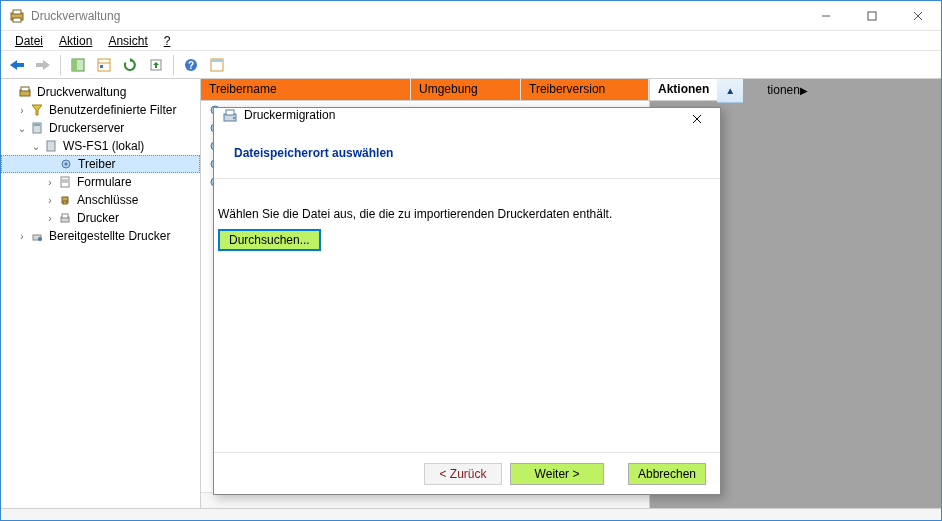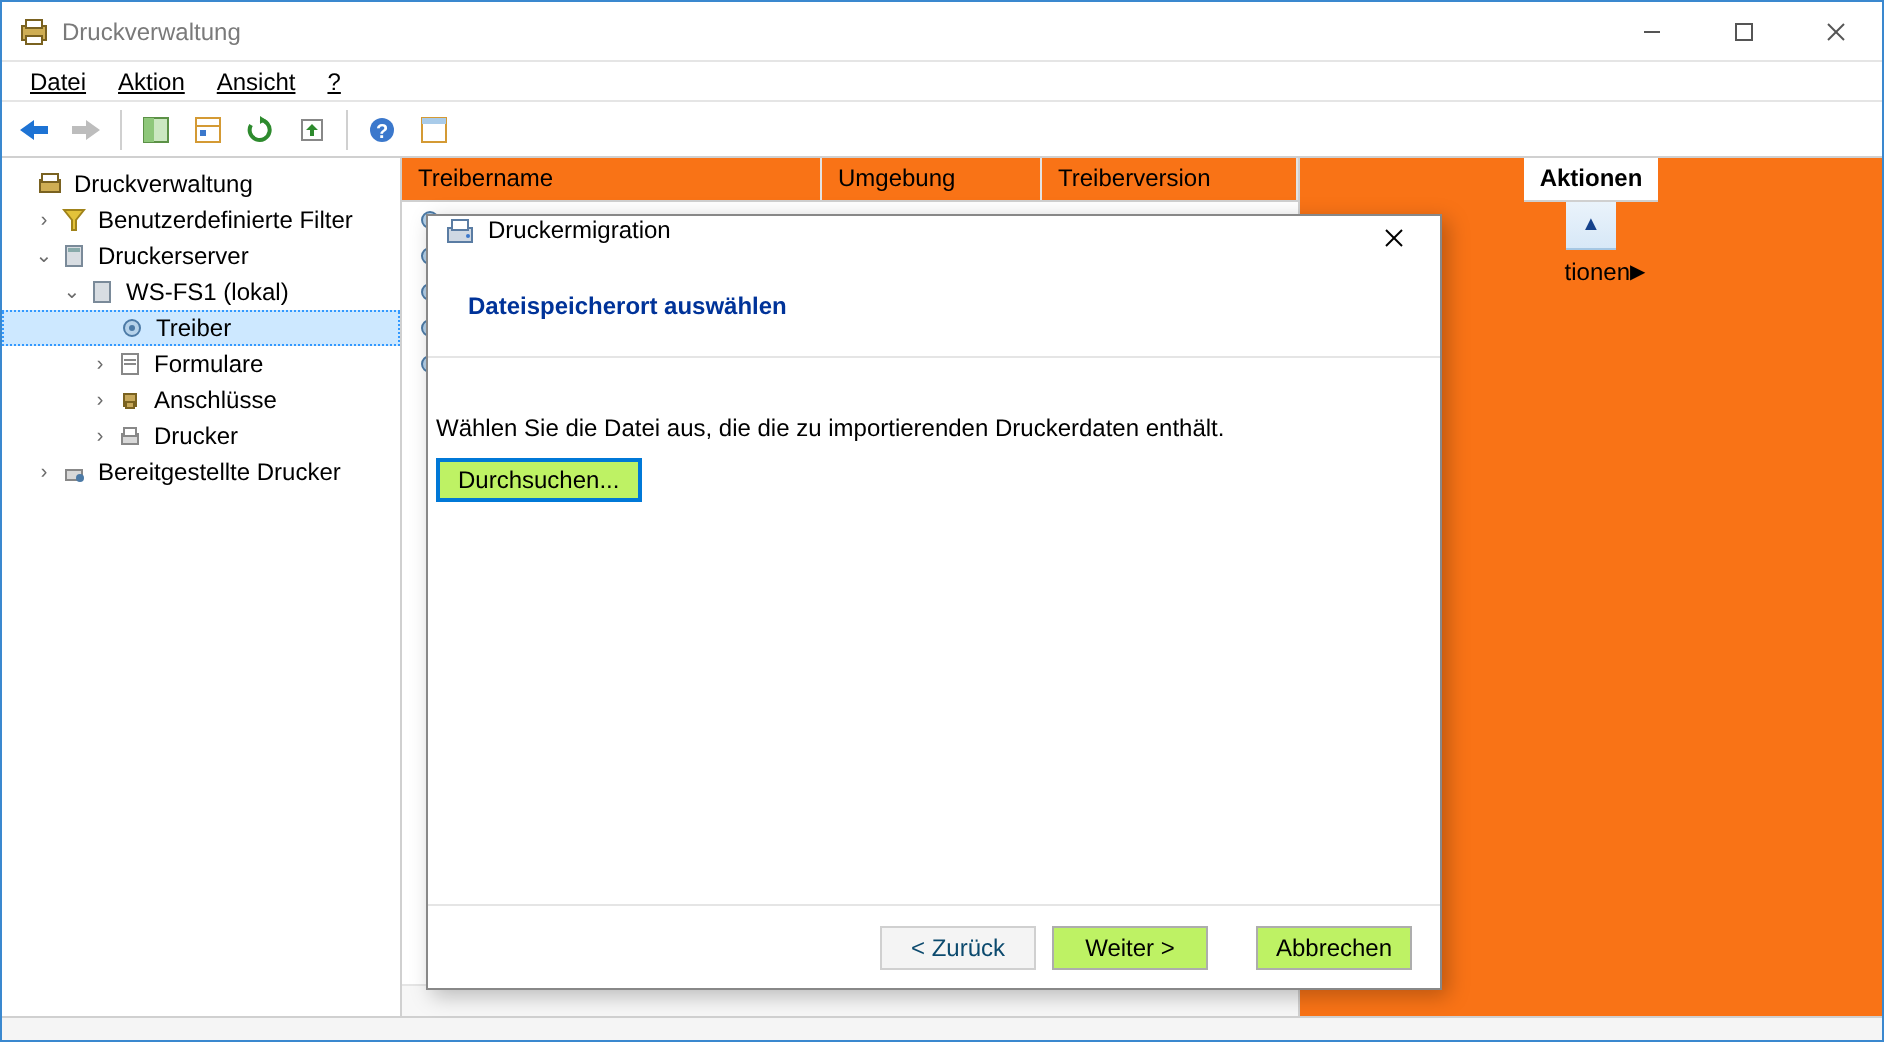--- a/index.html
+++ b/index.html
@@ -23,40 +23,40 @@
   .tree .node { display:flex; align-items:center; height:18px; padding:0 2px; white-space:nowrap; }
   .tree .node.selected { background:#cde8ff; border:1px dotted #3399ff; }
   .tree .tw { width:14px; text-align:center; color:#6b6b6b; font-size:10px; cursor:pointer; }
   .tree .label { padding-left:4px; }
   .center { flex:1; display:flex; flex-direction:column; min-width:0; }
   .cols { height:22px; display:flex; border-bottom:1px solid #d0d0d0; background:#f97316; }
   .col { border-right:1px solid #e3e3e3; padding:3px 8px; font-size:12px; }
   .listarea { flex:1; position:relative; background:#fff; overflow:hidden; }
   .stub-row { height:18px; border-bottom:0; display:flex; align-items:center; padding-left:6px; color:#444; }
   .stub-row .gear { margin-right:2px; }
-  .actions { width:292px; border-left:1px solid #d0d0d0; display:flex; flex-direction:column; background:#f97316;align-items:center; }
+  .actions { width:292px; border-left:1px solid #d0d0d0; display:flex; flex-direction:row; background:#a3a3a3; }
   .actions-head { height:22px; background:#fff; border-bottom:1px solid #d0d0d0; padding:3px 8px; font-weight:bold; }
   .actions-band { height:24px; background:linear-gradient(#eaf3fb,#d7e8f7); border-bottom:1px solid #a5c7e3; display:flex; align-items:center; justify-content:flex-end; padding:0 8px; color:#15428b; }
   .actions-item { height:22px; display:flex; align-items:center; justify-content:space-between; padding:0 10px 0 24px; }
   .statusbar { height:12px; border-top:1px solid #d0d0d0; background:#f5f5f5; }
   .centre-scroll-x { height:16px; border-top:1px solid #e5e5e5; background:#f7f7f7; }
 
   
   .modal { position:absolute; left:212px; top:106px; width:508px; height:388px; background:#fff; border:1px solid #888; box-shadow:3px 3px 10px rgba(0,0,0,0.25); display:flex; flex-direction:column; }
   .modal-title { height:28px; display:flex; align-items:flex-start; padding:0 8px; }
   .modal-title .t { margin-left:6px; font-size:12px; flex:1; }
   .modal-close { width:30px; height:22px; display:flex; align-items:center; justify-content:center; }
   .modal-head { padding:10px 20px 18px 20px; font-weight:bold; color:#003399; font-size:12px; border-bottom:1px solid #e5e5e5; }
   .modal-body { flex:1; padding:28px 4px; font-size:12px; }
   .modal-body .instr { margin-bottom:8px; }
   .path-row { display:flex; gap:8px; }
   .path-row input { flex:1; height:22px; border:1px solid #7a7a7a; padding:0 6px; font-size:12px; }
   .btn { height:22px; padding:0 10px; background:#bef264; border:1px solid #adadad; font-size:12px; display:inline-flex; align-items:center; justify-content:center; cursor:pointer;}
   .btn.focus { border:2px solid #0078d7; padding:0 9px; }
-  .btn.disabled { color:#0c4a6e; background:#f4f4f4; border-color:#d0d0d0; cursor:default;}
+  .btn.disabled { color:#7f1d1d; background:#f4f4f4; border-color:#d0d0d0; cursor:default;}
   .modal-foot { height:42px; border-top:1px solid #e5e5e5; display:flex; align-items:center; justify-content:flex-end; gap:8px; padding:0 14px; }
   
   .ic { display:inline-flex; width:16px; height:16px; align-items:center; justify-content:center; }
   .arrow-tri { font-size:10px; color:#15428b; }
 </style>
 </head>
 <body>
 
 <div class="window">
 
@@ -324,19 +324,19 @@
     </div>
     <div class="modal-head">Dateispeicherort auswählen</div>
     <div class="modal-body">
       <div class="instr">Wählen Sie die Datei aus, die die zu importierenden Druckerdaten enthält.</div>
       <div class="path-row">
         <div class="btn focus">Durchsuchen...</div>
       </div>
     </div>
     <div class="modal-foot">
       <div class="btn disabled" style="width:78px">&lt; Zurück</div>
-      <div class="btn" style="width:78px">Weiter &gt;</div>
+      <div class="btn" style="width:94px">Weiter &gt;</div>
       <div style="width:8px"></div>
       <div class="btn" style="width:78px">Abbrechen</div>
     </div>
   </div>
 
 </div>
 
 </body></html>

